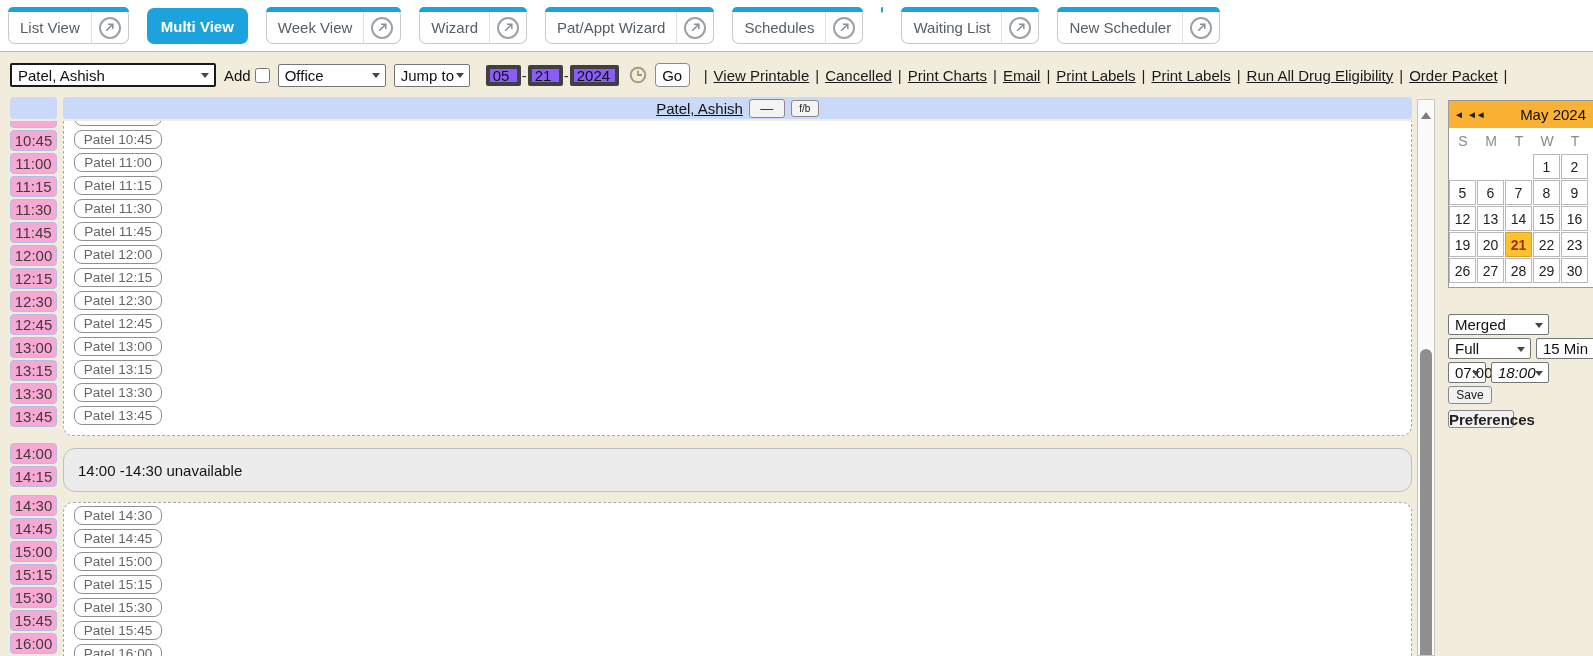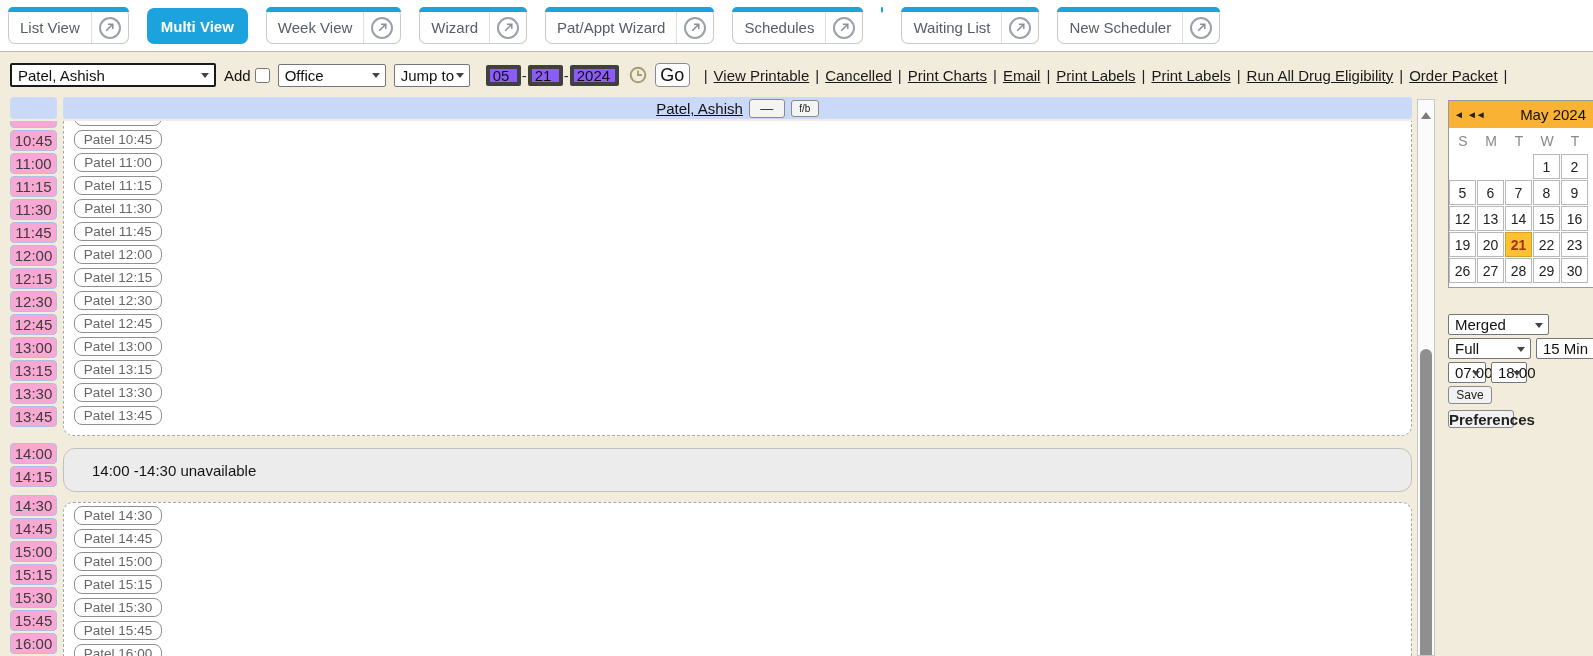--- a/index.html
+++ b/index.html
@@ -35,21 +35,21 @@
   .fsel-jump { width:76px; }
   .tb-gap { width:8px; flex:none; }
   .add-label { margin:0 4px 0 8px; }
   .add-check { width:15px; height:15px; }
   .date-input { height:21px; border:4px solid #404040; border-radius:2px; font-size:15px;
                 font-family:"Liberation Sans",sans-serif; padding:0 3px; color:#111; background:#8b5cf6; }
   .di-m,.di-d { width:35px; } .di-y { width:49px; }
   .date-dash { margin:0 1px; color:#333; }
   .clock-wrap { margin:0 8px 0 10px; display:flex; align-items:center; }
   .go-btn { height:24px; width:35px; background:#fdfdfd; border:1px solid #8a8a8a; border-radius:4px;
-            font-size:18px; color:#111; font-family:"Liberation Sans",sans-serif; cursor:pointer; }
+            font-size:15px; color:#111; font-family:"Liberation Sans",sans-serif; cursor:pointer; }
   .links { display:flex; align-items:center; margin-left:8px; white-space:nowrap; }
   .sep { margin:0 6px; color:#222; }
   .tb-link { color:#1a1a1a; text-decoration:underline; cursor:pointer; }
 
   
   .schedule-wrap { position:absolute; left:10px; top:97px; width:1402px; height:559px; }
   .sched-header { display:flex; }
   .time-head { width:47px; height:22px; background:#CBD9F9; border-radius:4px; flex:none; }
   .prov-head { flex:1; margin-left:6px; height:22px; background:#CBD9F9; border-radius:3px;
                display:flex; align-items:center; justify-content:center; gap:6px; }
@@ -66,21 +66,21 @@
                font-size:15px; color:#3c3c3c; }
   .gap16 { margin-top:16px; } .gap8 { margin-top:8px; }
   .content-col { flex:1; margin-left:6px; }
   .slot-group { border:1px dashed #a6a6a6; border-radius:10px; padding:7px 10px 6px; background:#fff; }
   .group1 { margin-top:-8px; }
   .group2 { margin-top:10px; padding-top:3px; padding-bottom:40px; }
   .slot-btn { display:block; height:19px; width:88px; background:#fff; border:1px solid #8f8f8f;
               border-radius:8px; color:#666; font-size:13.5px; font-family:"Liberation Sans",sans-serif;
               text-align:center; margin-bottom:4px; cursor:pointer; padding:0; line-height:16px; }
   .unavail { margin-top:12px; height:44px; background:#ececec; border:1px solid #c0c0c0;
-             border-radius:12px; display:flex; align-items:center; padding-left:28px;
+             border-radius:12px; display:flex; align-items:center; padding-left:14px;
              font-size:15px; color:#141414; }
 
   
   .vscroll { position:absolute; left:1417px; top:99px; width:18px; height:557px;
              background:#fbfbfb; border:1px solid #c6c6c6; overflow:hidden; }
   .scroll-up { position:absolute; top:7px; left:3px; width:0; height:0;
                border:5px solid transparent; border-bottom:7px solid #7c7c7c; }
   .scroll-thumb { position:absolute; top:249px; left:2px; width:12px; height:330px;
                   background:#8f8f8f; border-radius:6px; }
 
@@ -98,21 +98,21 @@
               cursor:pointer; }
   .cal-cell.empty { border-color:transparent; cursor:default; }
   .cal-cell.sel { background:#FBC12E; color:#A5301F; font-weight:bold; border-color:#d8a125; }
   .controls { margin-top:26px; }
   .ctl-row { display:flex; margin-bottom:3px; }
   .fsel-sm { height:21px; font-size:15px; }
   .fsel-merged { width:101px; }
   .fsel-zoom { width:90px; }
   .fsel-interval { width:72px; margin-left:5px; }
   .fsel-start { width:38px; }
-  .fsel-end { width:36px; margin-left:5px; }
+  .fsel-end { width:58px; margin-left:5px;font-style:italic; }
   .panel-btn { background:#f2f2f2; border:1px solid #8a8a8a; border-radius:3px; color:#222;
                font-family:"Liberation Sans",sans-serif; cursor:pointer; display:block; }
   .save-btn { width:44px; height:18px; font-size:12px; margin:3px 0 6px 0; }
   .pref-btn { width:66px; height:18px; font-size:15px;font-weight:bold; }
 </style>
 </head>
 <body>
 
 <div class="tabbar" id="tabbar">
     <div class="tab inactive">

